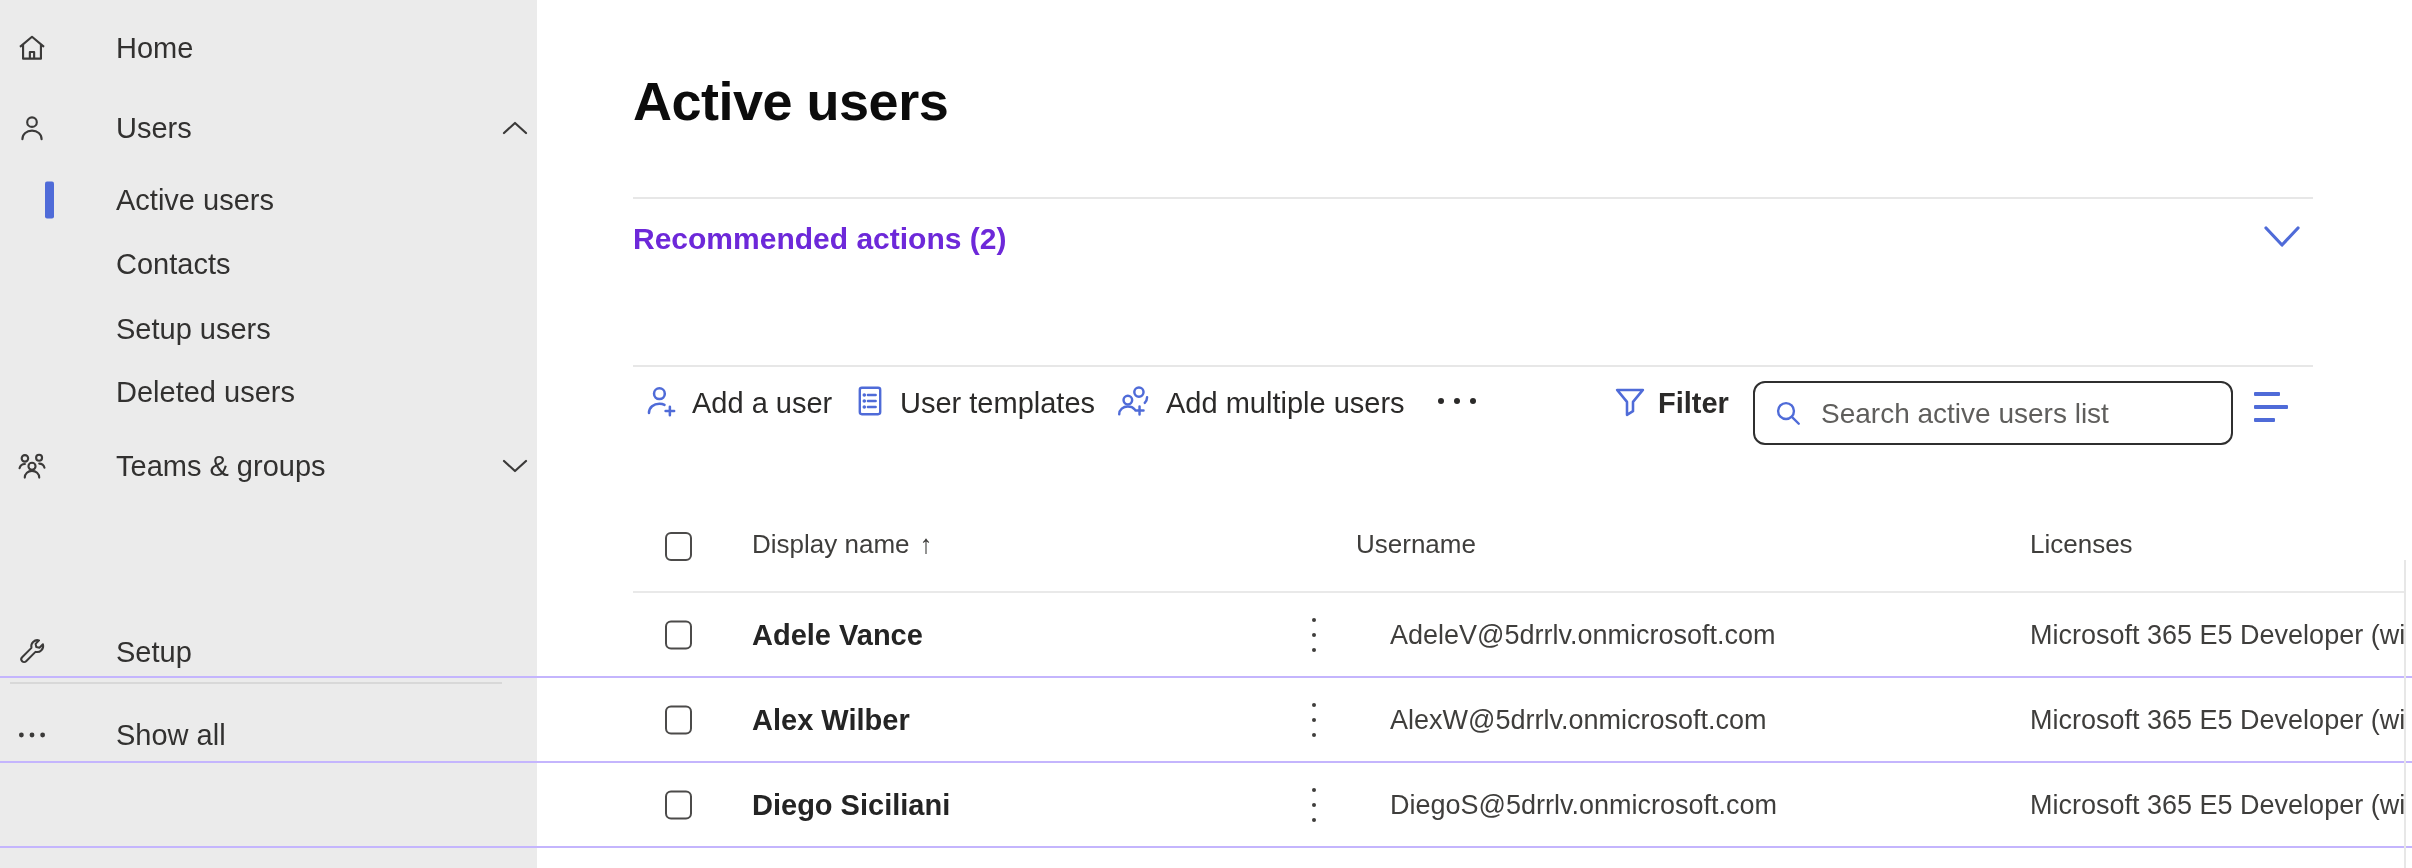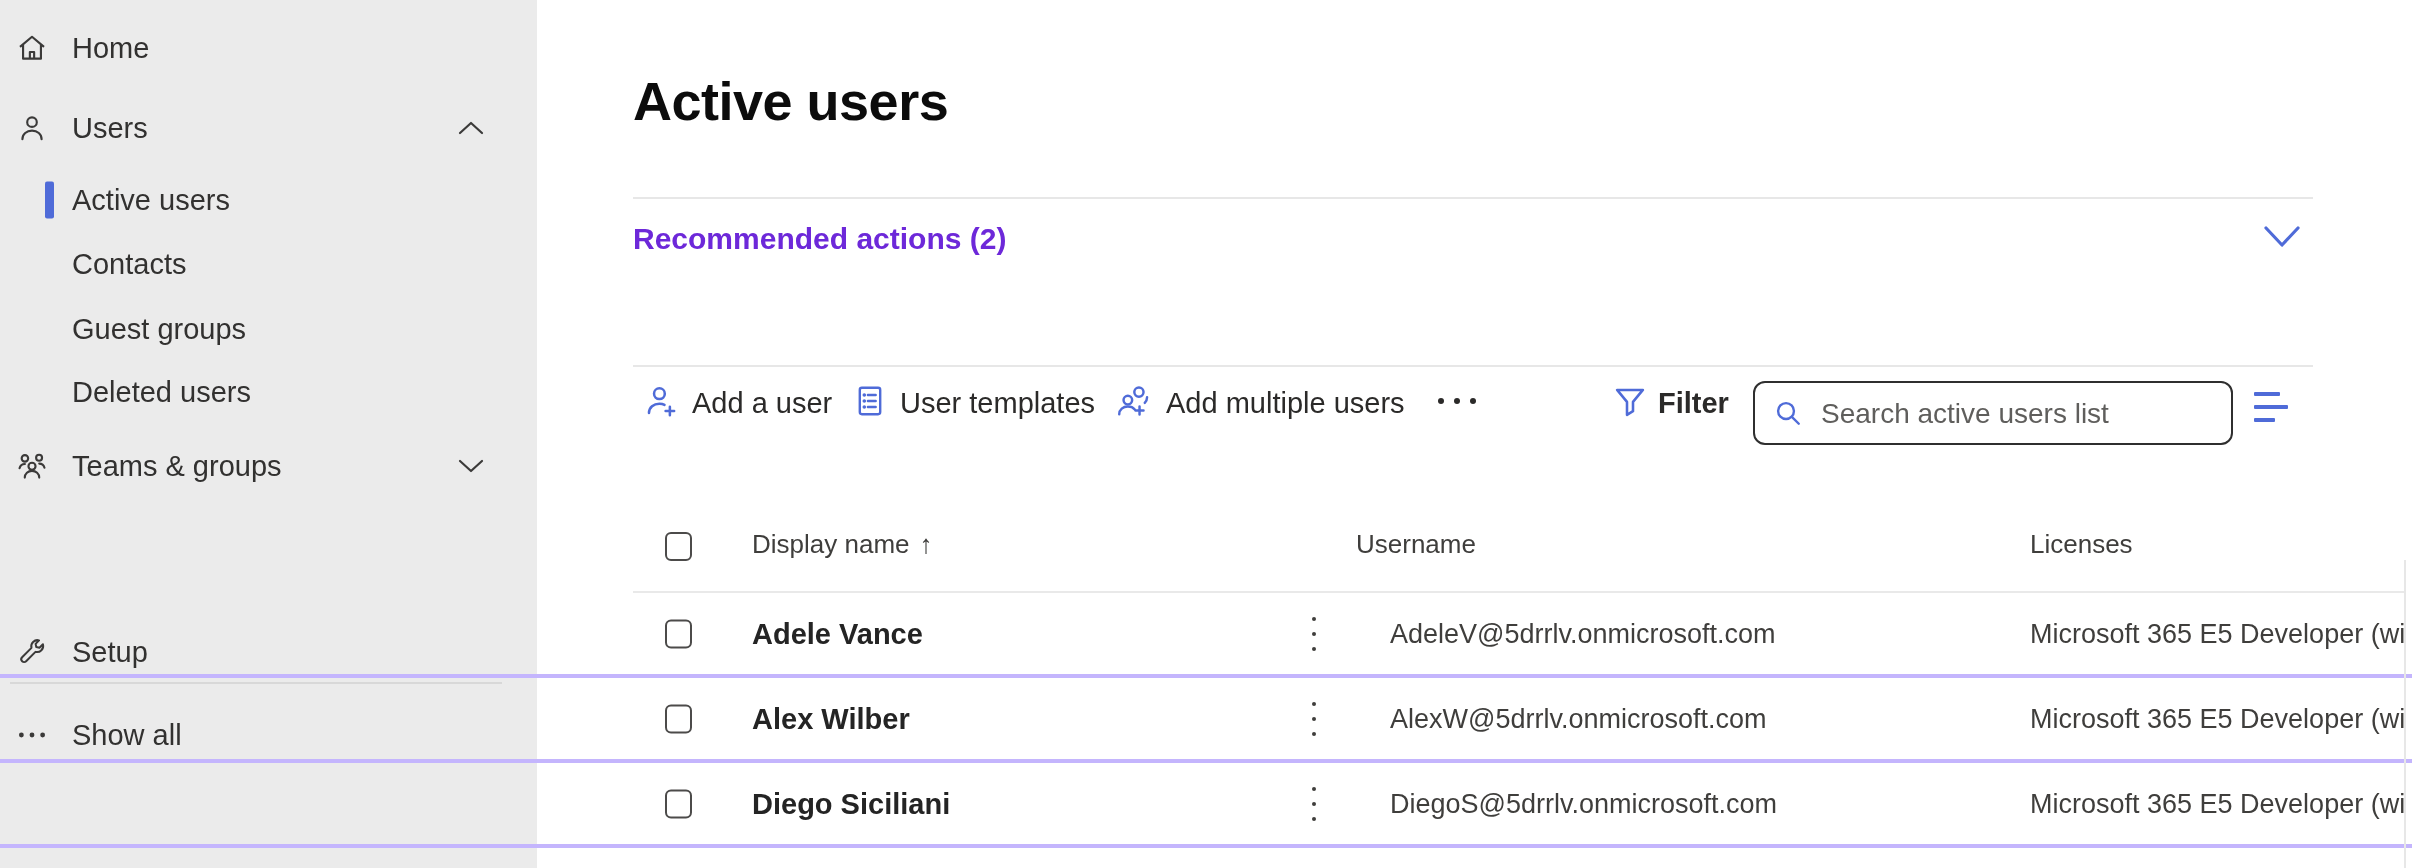--- a/index.html
+++ b/index.html
@@ -5,21 +5,21 @@
   html,body{margin:0;padding:0;}
   body{
     width:2412px;height:868px;overflow:hidden;background:#fff;
     font-family:"Liberation Sans","DejaVu Sans",sans-serif;
     -webkit-font-smoothing:antialiased;color:#323130;
   }
   #app{position:relative;width:2412px;height:868px;}
 
   
   .sidebar{position:absolute;left:0;top:0;bottom:0;width:537px;background:#ebebeb;}
-  .side-item{position:absolute;left:0;width:537px;display:flex;align-items:center;cursor:pointer;}
+  .side-item{position:absolute;left:0;width:537px;display:flex;align-items:center;cursor:pointer;padding-left:44px;}
   .side-item .ic{position:absolute;left:8px;width:48px;display:flex;justify-content:center;align-items:center;}
   .side-item .lbl{margin-left:72px;font-size:29px;color:#323130;white-space:nowrap;}
   .side-item .chev{position:absolute;right:52px;display:flex;align-items:center;}
   .side-sub .lbl{margin-left:72px;}
   .sel-bar{position:absolute;left:45px;top:50%;transform:translateY(-50%);width:9px;height:37px;background:#4f6bd8;border-radius:2px;}
   .side-divider{position:absolute;left:10px;width:492px;height:2px;background:#d8d8d8;}
 
   
   .page-title{position:absolute;left:633px;top:34px;font-size:54px;font-weight:700;color:#0c0c0c;letter-spacing:-0.5px;}
   .hdiv{position:absolute;height:2px;background:#e7e7e7;}
@@ -39,21 +39,21 @@
   .search-box input::placeholder{color:#5f5e5c;opacity:1;}
   .sort-icon{position:absolute;left:2254px;top:392px;width:36px;height:32px;cursor:pointer;}
   .sort-icon i{position:absolute;left:0;height:4px;background:#4f6bd8;border-radius:1px;}
 
   
   .cbx{box-sizing:border-box;width:27px;height:29px;border:2px solid #4c4b4a;border-radius:6px;background:#fff;cursor:pointer;}
   .thead-cbx{position:absolute;left:665px;top:532px;}
   .th{position:absolute;top:529px;font-size:26px;color:#3f3e3c;white-space:nowrap;cursor:pointer;}
   .th .arrow{margin-left:10px;font-size:26px;color:#3f3e3c;}
   .rows{position:absolute;left:0;top:593px;width:2412px;}
-  .trow{position:relative;width:2412px;height:85px;border-bottom:4px solid #c4b5fd;box-sizing:border-box;}
+  .trow{position:relative;width:2412px;height:85px;border-bottom:2px solid #c4b5fd;box-sizing:border-box;}
   .trow .cbx{position:absolute;left:665px;top:50%;transform:translateY(-50%);}
   .cell-name{position:absolute;left:752px;top:50%;transform:translateY(-50%);font-size:29px;font-weight:600;color:#242424;white-space:nowrap;cursor:pointer;}
   .kebab{position:absolute;left:1312px;top:50%;transform:translateY(-50%);display:flex;flex-direction:column;gap:11px;cursor:pointer;}
   .kebab i{width:4px;height:4px;border-radius:50%;background:#3f3e3c;}
   .cell-user{position:absolute;left:1390px;top:50%;transform:translateY(-50%);font-size:27px;color:#3f3e3c;white-space:nowrap;}
   .cell-lic{position:absolute;left:2030px;top:50%;transform:translateY(-50%);width:374px;overflow:hidden;font-size:27px;color:#3f3e3c;white-space:nowrap;}
   .right-edge{position:absolute;left:2404px;top:560px;bottom:0;width:2px;background:#e7e7e7;}
 </style>
 </head>
 <body>
@@ -91,21 +91,21 @@
     <div class="side-item side-sub" style="top:168px;height:64px;">
       <span class="sel-bar"></span>
       <span class="lbl">Active users</span>
     </div>
 
     <div class="side-item side-sub" style="top:232px;height:64px;">
       <span class="lbl">Contacts</span>
     </div>
 
     <div class="side-item side-sub" style="top:297px;height:64px;">
-      <span class="lbl">Guest groups</span>
+      <span class="lbl">Setup users</span>
     </div>
 
     <div class="side-item side-sub" style="top:360px;height:64px;">
       <span class="lbl">Deleted users</span>
     </div>
 
     <div class="side-item" style="top:426px;height:80px;">
       <span class="ic">
         <svg width="34" height="34" viewBox="0 0 24 24" fill="none" stroke="#3b3a39" stroke-width="1.5" stroke-linecap="round">
           <circle cx="7" cy="6.6" r="2.3"></circle>

